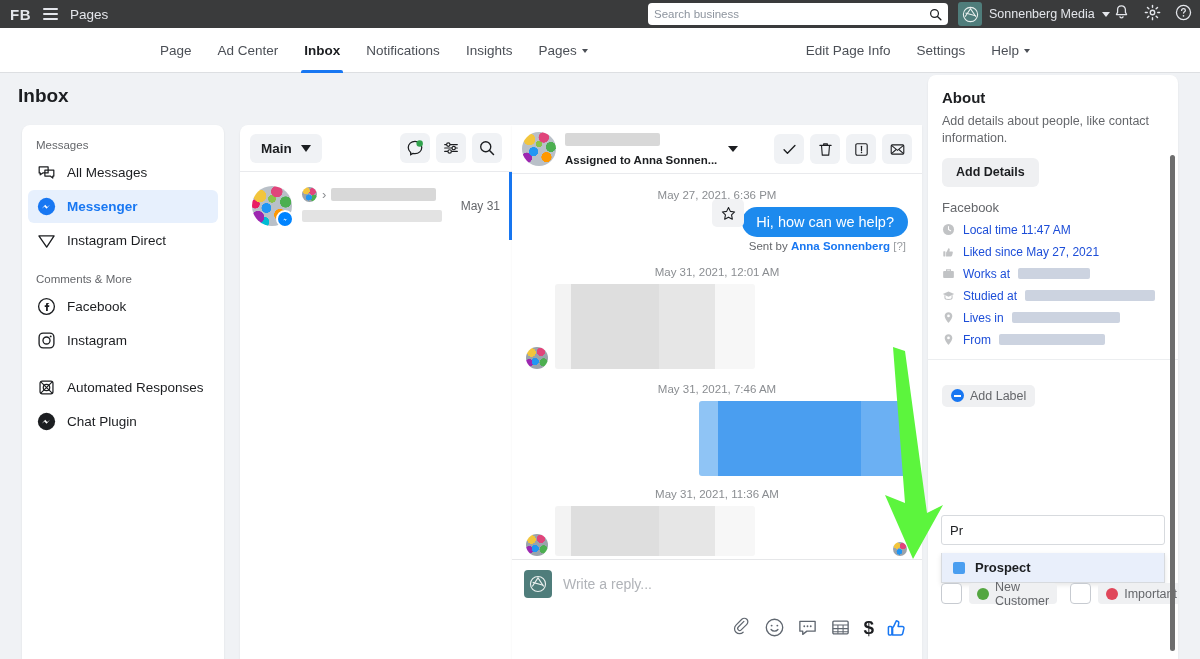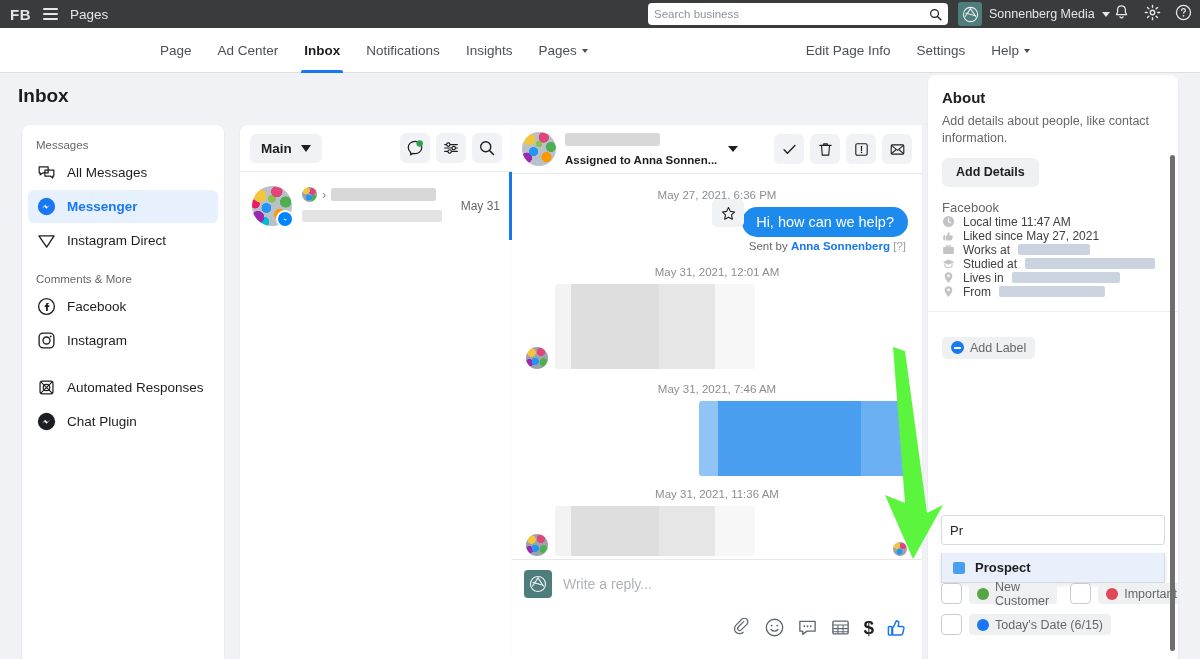--- a/index.html
+++ b/index.html
@@ -245,21 +245,21 @@
   .rsec-hd { display: flex; align-items: baseline; }
   .rtitle { font-size: 15px; font-weight: 700; color: #1c1e21; }
   .rlink { margin-left: auto; font-size: 12.5px; color: #1877f2; font-weight: 700; cursor: pointer; }
   .rsub { font-size: 12.5px; color: #65676b; margin-top: 7px; line-height: 1.35; }
   .btn-grey {
     margin-top: 11px; display: inline-flex; align-items: center; justify-content: center;
     background: #eff0f2; border-radius: 6px; height: 29px; padding: 0 14px;
     font-size: 12.5px; font-weight: 700; color: #1c1e21; cursor: pointer;
   }
   .fb-sub { font-size: 13px; color: #65676b; margin-top: 13px; }
-  .info-row { display: flex; align-items: center; gap: 8px; font-size: 12px; color: #404040; }
+  .info-row { display: flex; align-items: center; gap: 8px; margin-top: 8px; font-size: 12px; color: #1d4ed8; }
   .info-row .ii { width: 13px; height: 13px; flex: 0 0 13px; opacity: .52; }
   .redact-b { background: #ccd3e0; border-radius: 2px; height: 11px; display: inline-block; }
 
   .act-row { display: flex; gap: 9px; margin-top: 9px; }
   .act-dot { width: 11px; height: 11px; border-radius: 50%; background: #1877f2; margin-top: 3px; flex: 0 0 11px; }
   .act-main { font-size: 12.5px; color: #1c1e21; font-weight: 700; }
   .act-sub { font-size: 12px; color: #8a8d91; margin-top: 2px; }
 
   .chip {
     display: inline-flex; align-items: center; gap: 6px; background: #eff0f2;
@@ -715,27 +715,20 @@
         <span class="tag">
           <span class="sw" style="border-radius:50%;background:#54a641;"></span>
           <span>New Customer</span>
         </span>
         <span class="cbx" style="margin-left:6px;"></span>
         <span class="tag">
           <span class="sw" style="border-radius:50%;background:#e0475a;"></span>
           <span>Important</span>
         </span>
       </div>
-      <div class="lbl-line" style="margin-top:10px;">
-        <span class="cbx"></span>
-        <span class="tag">
-          <span class="sw" style="border-radius:50%;background:#1877f2;"></span>
-          <span>Today's Date (6/15)</span>
-        </span>
-      </div>
     </div>
   </div>
 
   <div class="rscroll"></div>
 
   <div class="green-arrow">
     <svg width="110" height="220" viewBox="0 0 110 220">
       <polygon points="38,2 50,6 72,168 88,160 58,214 30,150 50,158" fill="#5cf53d"></polygon>
     </svg>
   </div>

